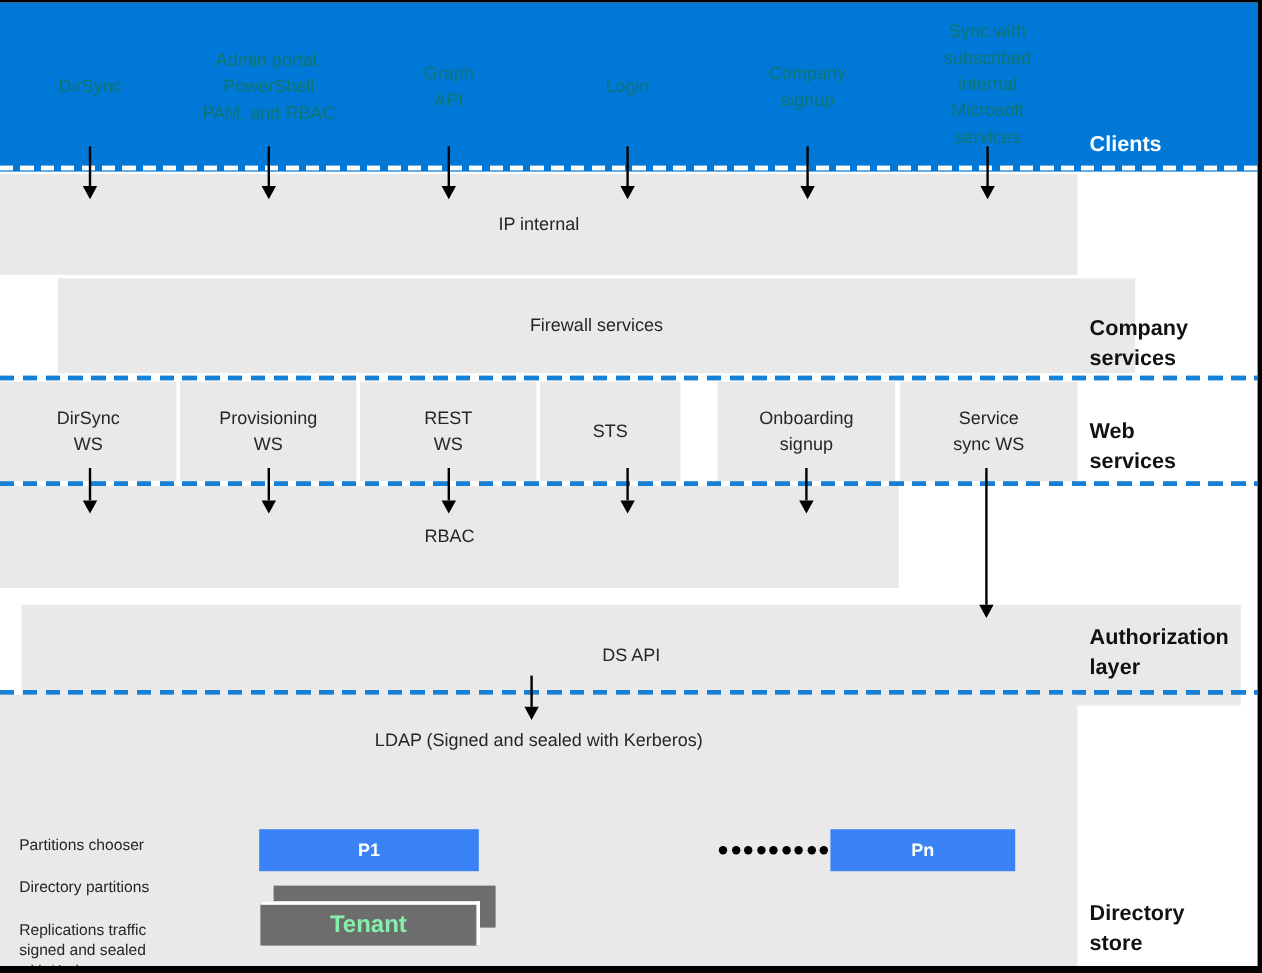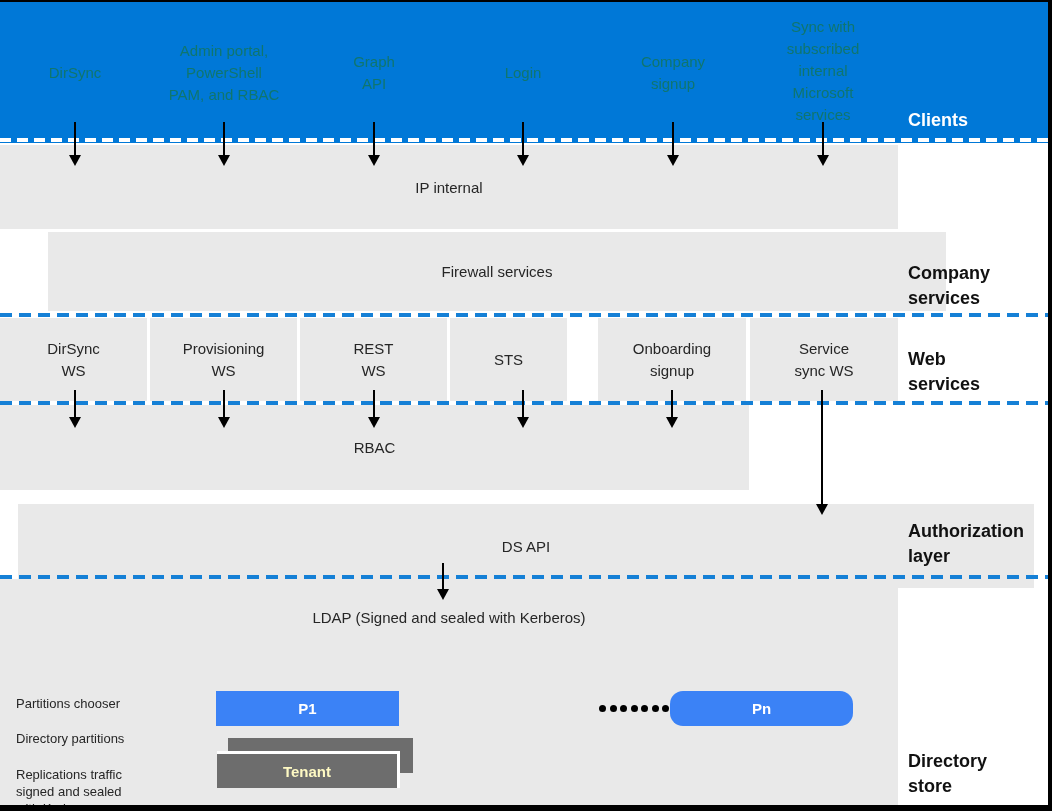--- a/index.html
+++ b/index.html
@@ -41,21 +41,21 @@
 
   .small-label{font-size:13px;line-height:17px;color:#262626;white-space:pre-line;margin-top:29px;}
 
   .p-box{background:#3b82f6;color:#ffffff;font-weight:bold;font-size:15px;
     display:flex;align-items:center;justify-content:center;top:691px;height:35px;}
   .dots{display:flex;align-items:center;justify-content:space-between;}
   .dots i{width:7px;height:7px;border-radius:50%;background:#000;}
 
   .tenant-back{background:#6D6D6D;}
   .tenant-front{background:#6D6D6D;border-top:3px solid #fff;border-right:3px solid #fff;
-    color:#fef9c3;font-weight:bold;font-size:15px;display:flex;align-items:center;justify-content:center;}
+    color:#86efac;font-weight:bold;font-size:20px;display:flex;align-items:center;justify-content:center;}
 </style>
 </head>
 <body>
 
 <div class="frame">
 
   <div class="abs blue-band"></div>
 
   <div class="abs client-item" style="left:-5px;top:10px;width:160px;height:126px;">DirSync</div>
   <div class="abs client-item" style="left:139px;top:10px;width:170px;height:126px;">Admin portal,
@@ -126,21 +126,21 @@
     <i></i>
       <i></i>
       <i></i>
       <i></i>
       <i></i>
       <i></i>
       <i></i>
       <i></i>
       <i></i>
   </div>
-  <div class="abs p-box" style="left:670px;width:183px;border-radius:13px;">Pn</div>
+  <div class="abs p-box" style="left:692px;width:154px;">Pn</div>
 
   <div class="abs tenant-back" style="left:228px;top:738px;width:185px;height:35px;"></div>
   <div class="abs tenant-front" style="left:217px;top:751px;width:183px;height:37px;">Tenant</div>
 
   <div class="abs side-label" style="left:908px;top:749px;">Directory
 store</div>
 
   <div class="abs arrow" style="left:69px;top:122px;width:12px;height:44px;">
       <div class="shaft"></div>
       <div class="head"></div>

